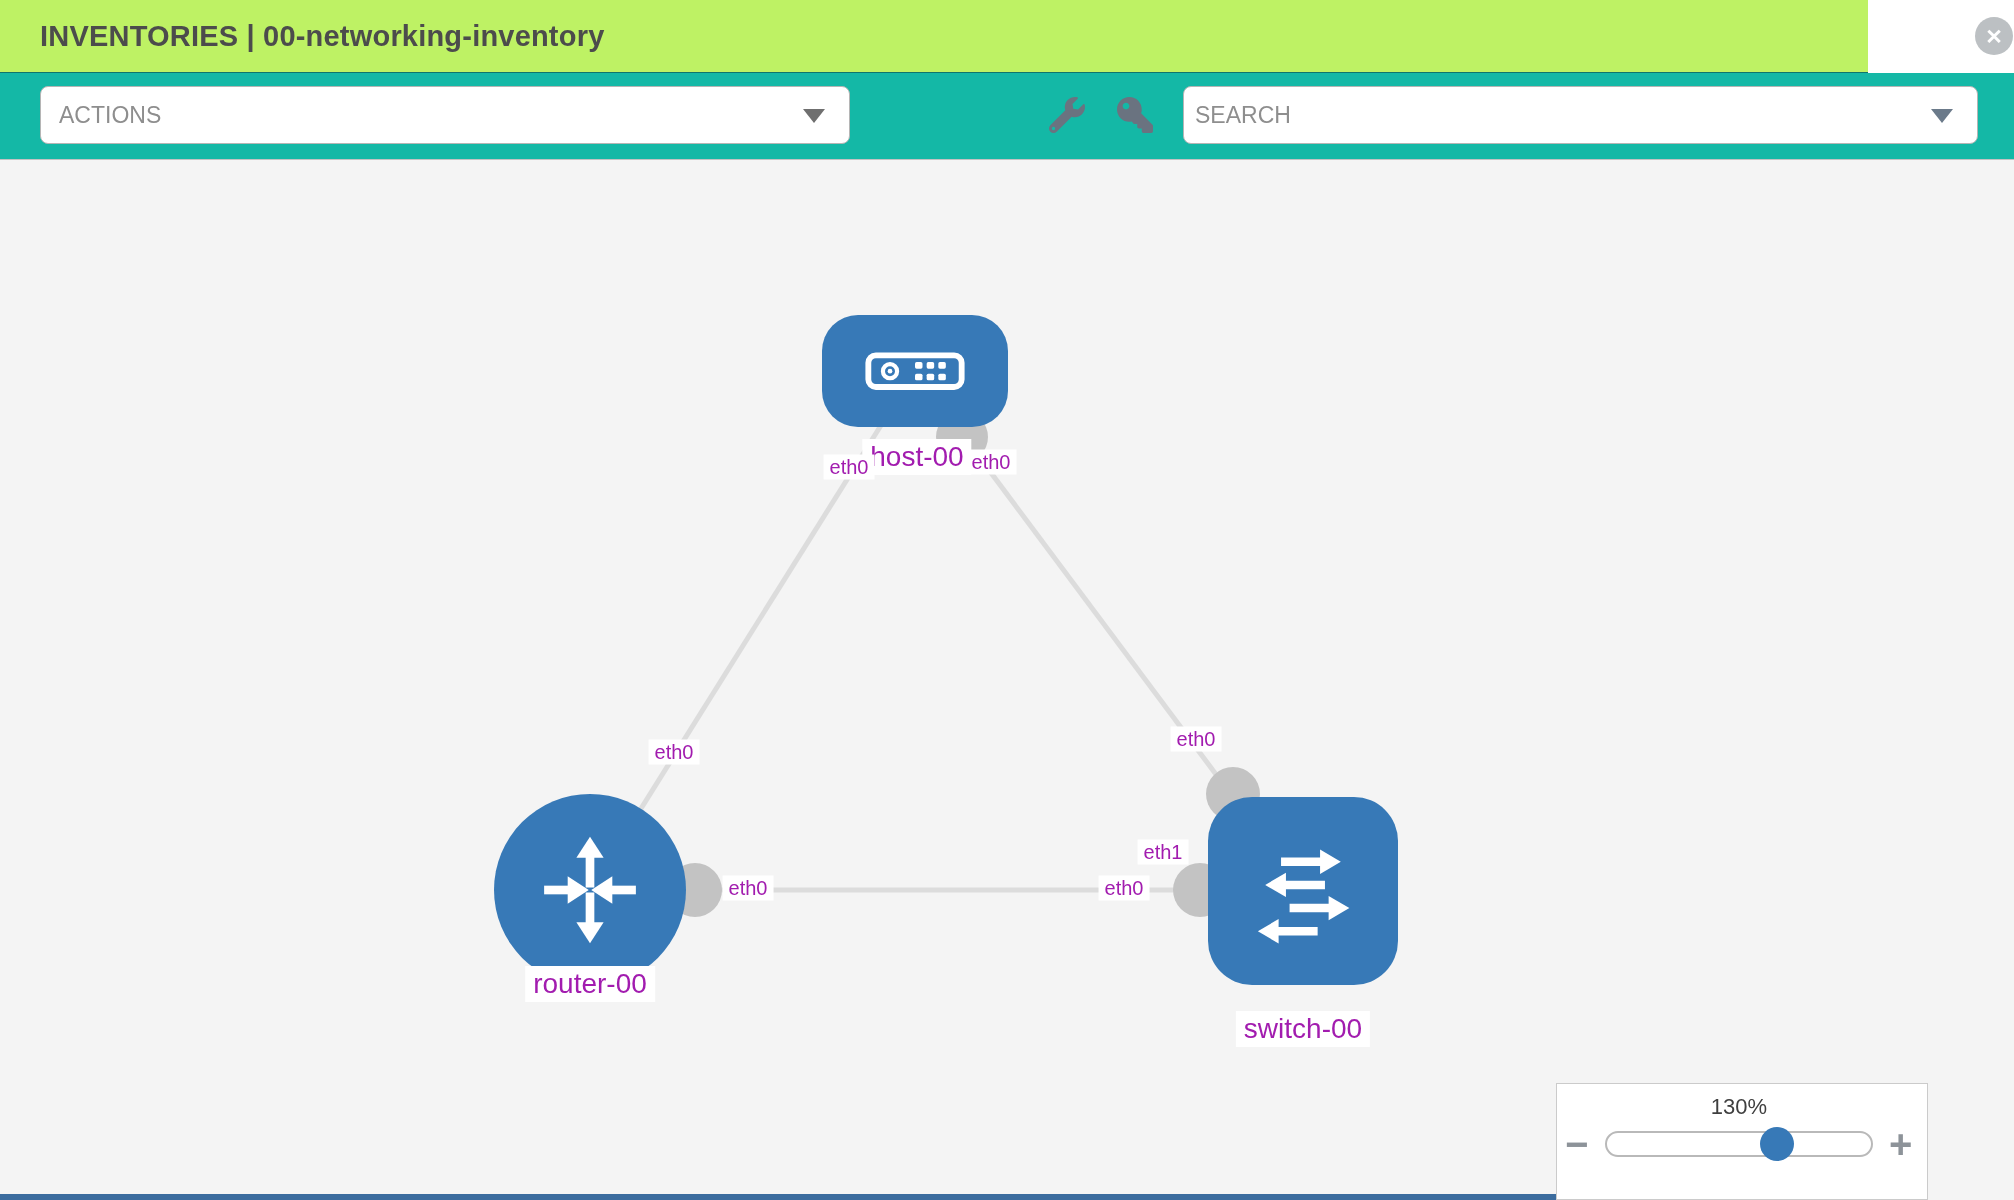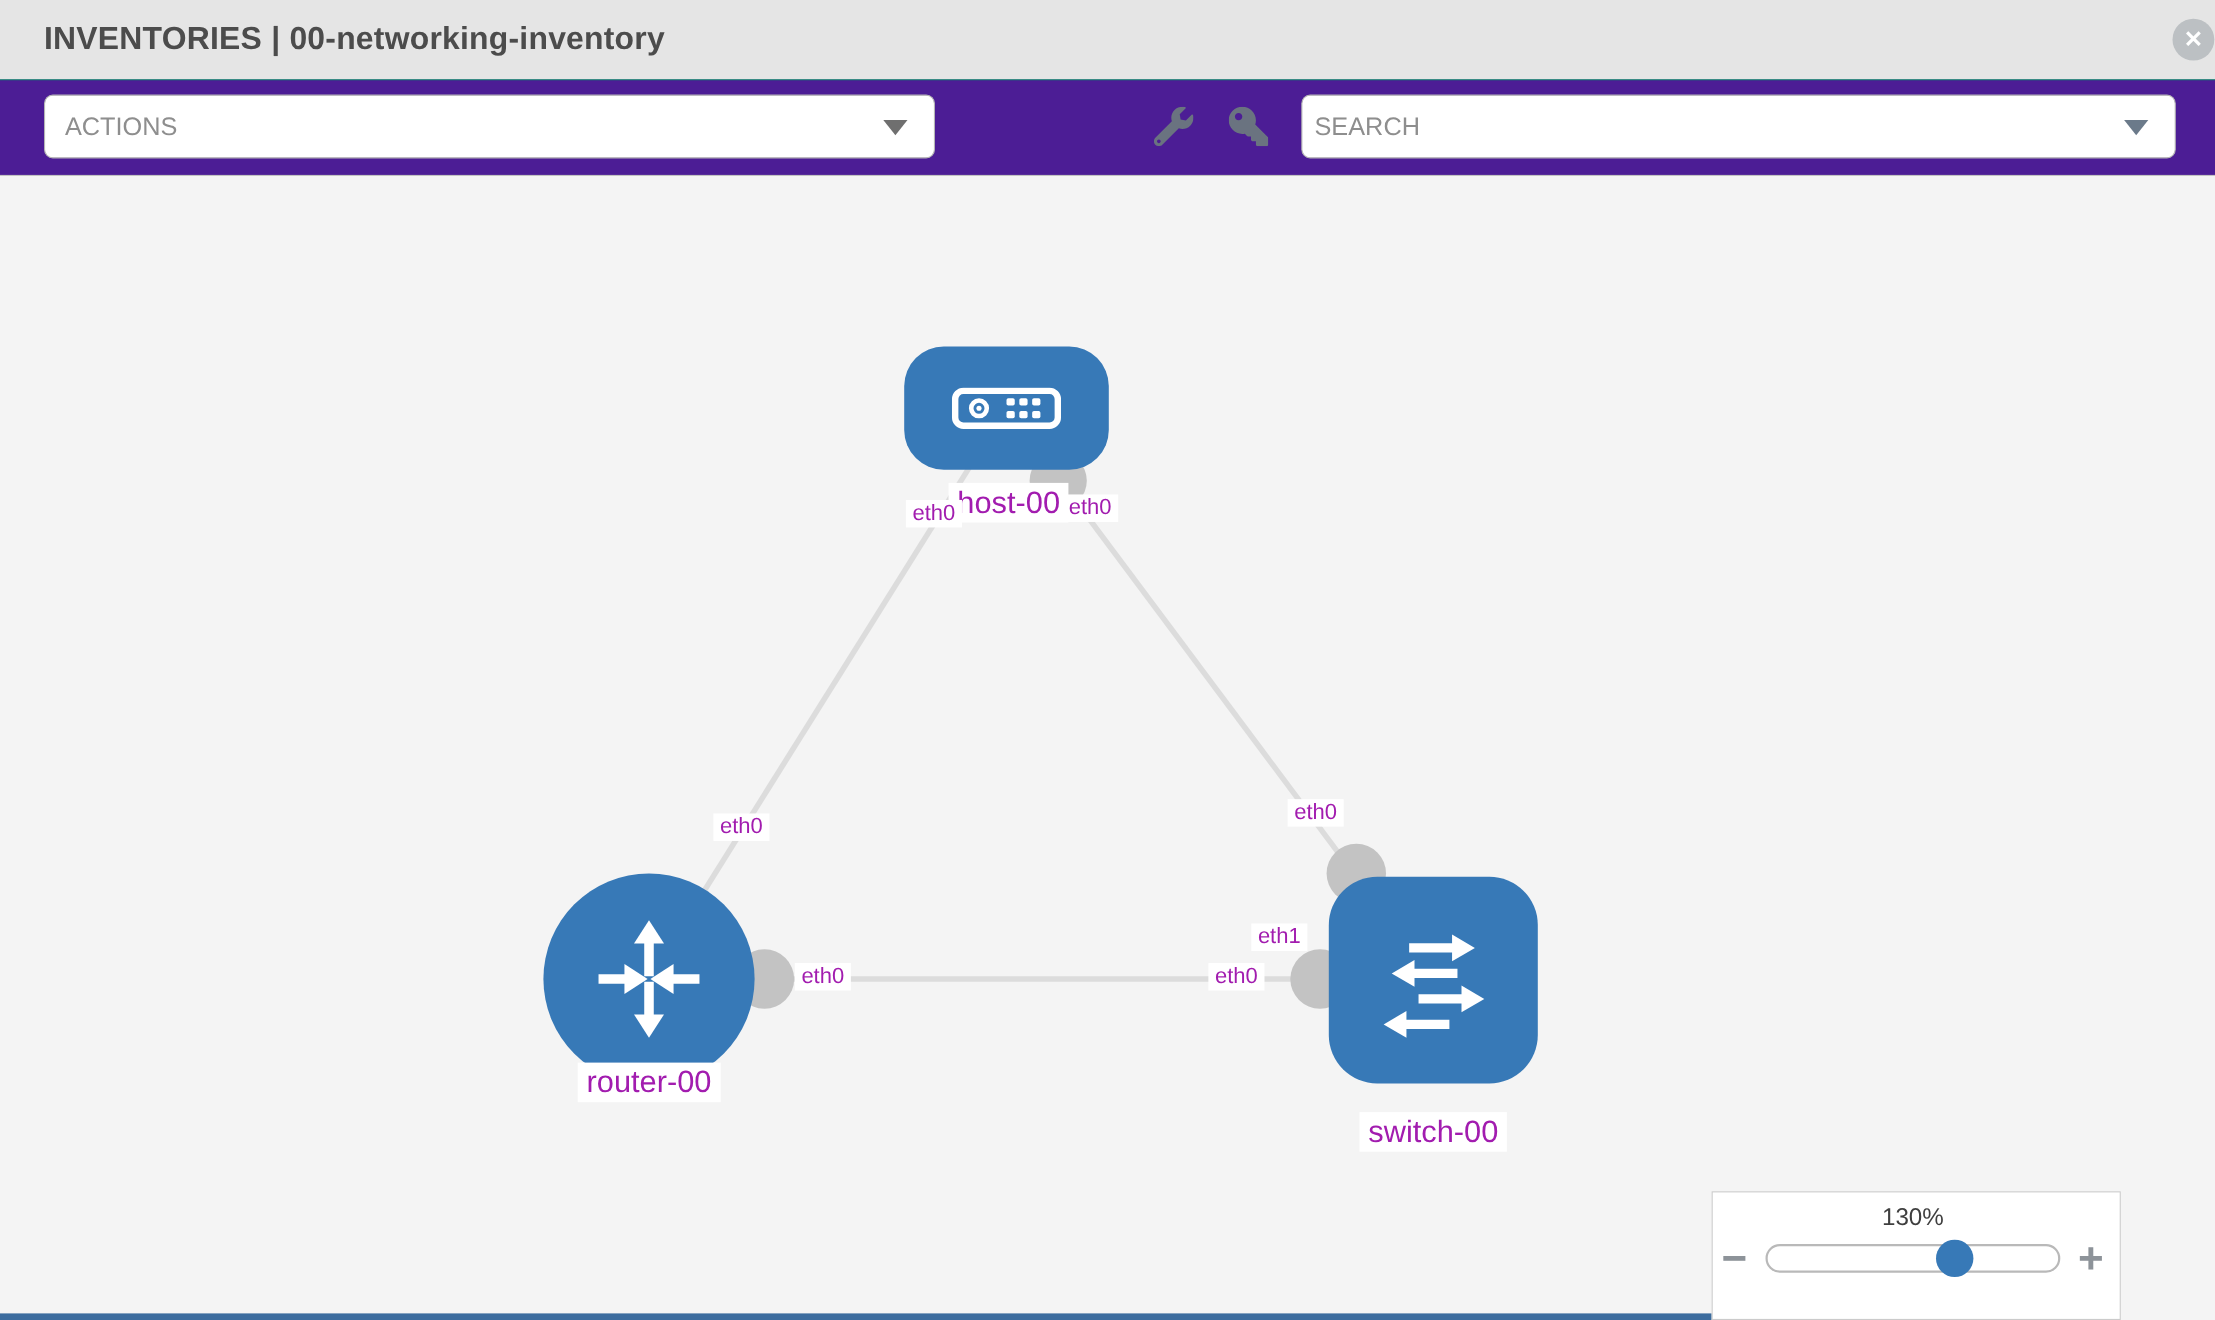--- a/index.html
+++ b/index.html
@@ -1,26 +1,26 @@
 <!DOCTYPE html>
 <html><head>
 <meta charset="utf-8">
 <style>
   html,body{margin:0;padding:0;}
   body{
     width:2014px;height:1200px;position:relative;overflow:hidden;
     font-family:"Liberation Sans",sans-serif;background:#ffffff;
   }
   
-  .header{position:absolute;top:0;left:0;width:2014px;height:72px;background:#e5e5e5;border-bottom:4px solid #0f766e;z-index:10;}
+  .header{position:absolute;top:0;left:0;width:1868px;height:72px;background:#bef264;border-bottom:1px solid #0f766e;z-index:10;}
   .header-title{position:absolute;left:40px;top:50%;transform:translateY(-50%);font-size:29px;font-weight:bold;color:#4c4c4c;letter-spacing:.2px;}
   .close-btn{position:absolute;left:1975px;top:17px;width:38px;height:38px;border-radius:50%;background:#bcc0c3;cursor:pointer;display:flex;align-items:center;justify-content:center;}
   .close-btn span{color:#fff;font-size:21px;font-weight:bold;line-height:1;}
   
-  .toolbar{position:absolute;top:73px;left:0;width:2014px;height:86px;background:#4c1d95;border-bottom:1px solid #c3c3c3;z-index:10;}
+  .toolbar{position:absolute;top:73px;left:0;width:2014px;height:86px;background:#14b8a6;border-bottom:1px solid #c3c3c3;z-index:10;}
   .select-box{position:absolute;top:13px;height:58px;background:#fff;border:1px solid #b5b5b5;border-radius:8px;display:flex;align-items:center;font-size:23px;color:#8e8e8e;cursor:pointer;box-sizing:border-box;}
   .select-actions{left:40px;width:810px;padding-left:18px;}
   .select-search{left:1183px;width:795px;padding-left:11px;}
   .caret{position:absolute;top:50%;margin-top:-6px;width:0;height:0;border-left:11px solid transparent;border-right:11px solid transparent;}
   .caret-actions{right:24px;border-top:14px solid #6f6f6f;}
   .caret-search{right:24px;border-top:14px solid #6b7a8a;}
   .tool-btn{position:absolute;top:97px;width:36px;height:36px;cursor:pointer;z-index:11;}
   .tool-btn svg{width:100%;height:100%;fill:#6a7380;}
   .tool-wrench{left:1049px;}
   .tool-key{left:1117px;}

